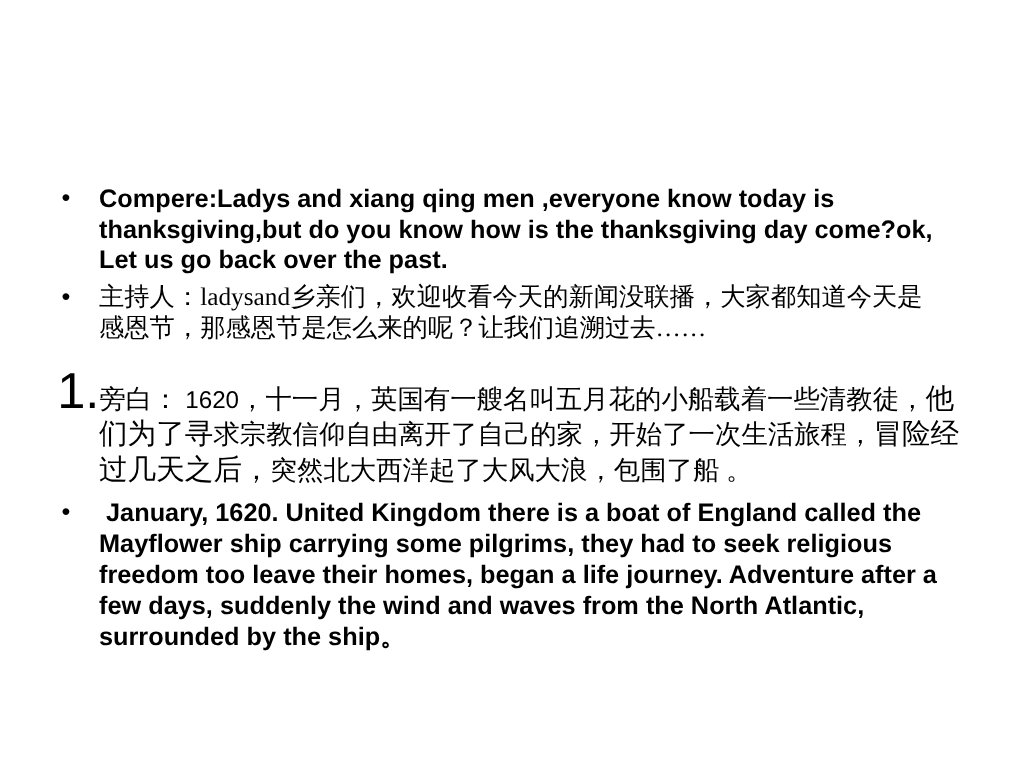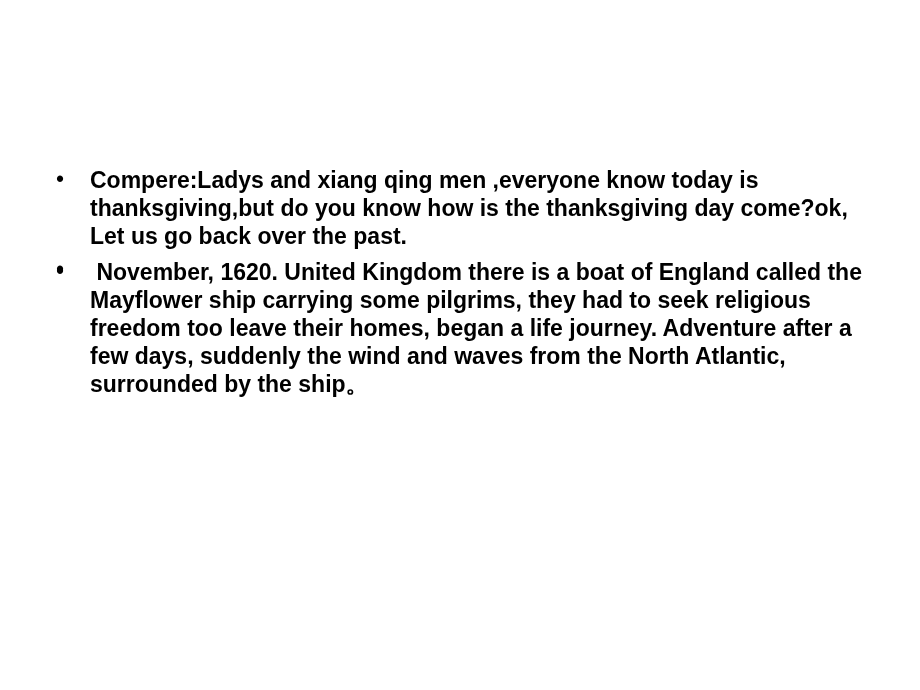--- a/index.html
+++ b/index.html
@@ -83,22 +83,24 @@
 <div class="slide">
   <div class="content">
 
     <div class="para en">
       <span class="marker">•</span>
       <span class="ptext">Compere:Ladys and xiang qing men ,everyone know today is thanksgiving,but do you know how is the thanksgiving day come?ok, Let us go back over the past.</span>
     </div>
 
     <div class="para zh">
       <span class="marker">•</span>
+      <span class="ptext">主持人：ladysand乡亲们，欢迎收看今天的新闻没联播，大家都知道今天是感恩节，那感恩节是怎么来的呢？让我们追溯过去……</span>
     </div>
 
+    <div class="numbered"><span class="bignum">1.</span><span class="seg-serif">旁白： </span><span class="seg-num">1620</span><span class="seg-serif">，十一月，英国有一艘名叫五月花的小船载着一些清教徒，</span><span class="seg-hei">他们为了寻</span><span class="seg-serif">求宗教信仰自由离开了自己的家，开始了一次生活旅程，</span><span class="seg-hei">冒险经过几天之后，</span><span class="seg-serif">突然北大西洋起了大风大浪，包围了船 。</span></div>
 
     <div class="para en last">
       <span class="marker">•</span>
-      <span class="ptext"> November, 1620. United Kingdom there is a boat of England called the Mayflower ship carrying some pilgrims, they had to seek religious freedom too leave their homes, began a life journey. Adventure after a few days, suddenly the wind and waves from the North Atlantic, surrounded by the ship。</span>
+      <span class="ptext"> January, 1620. United Kingdom there is a boat of England called the Mayflower ship carrying some pilgrims, they had to seek religious freedom too leave their homes, began a life journey. Adventure after a few days, suddenly the wind and waves from the North Atlantic, surrounded by the ship。</span>
     </div>
 
   </div>
 </div>
 
 </body></html>

